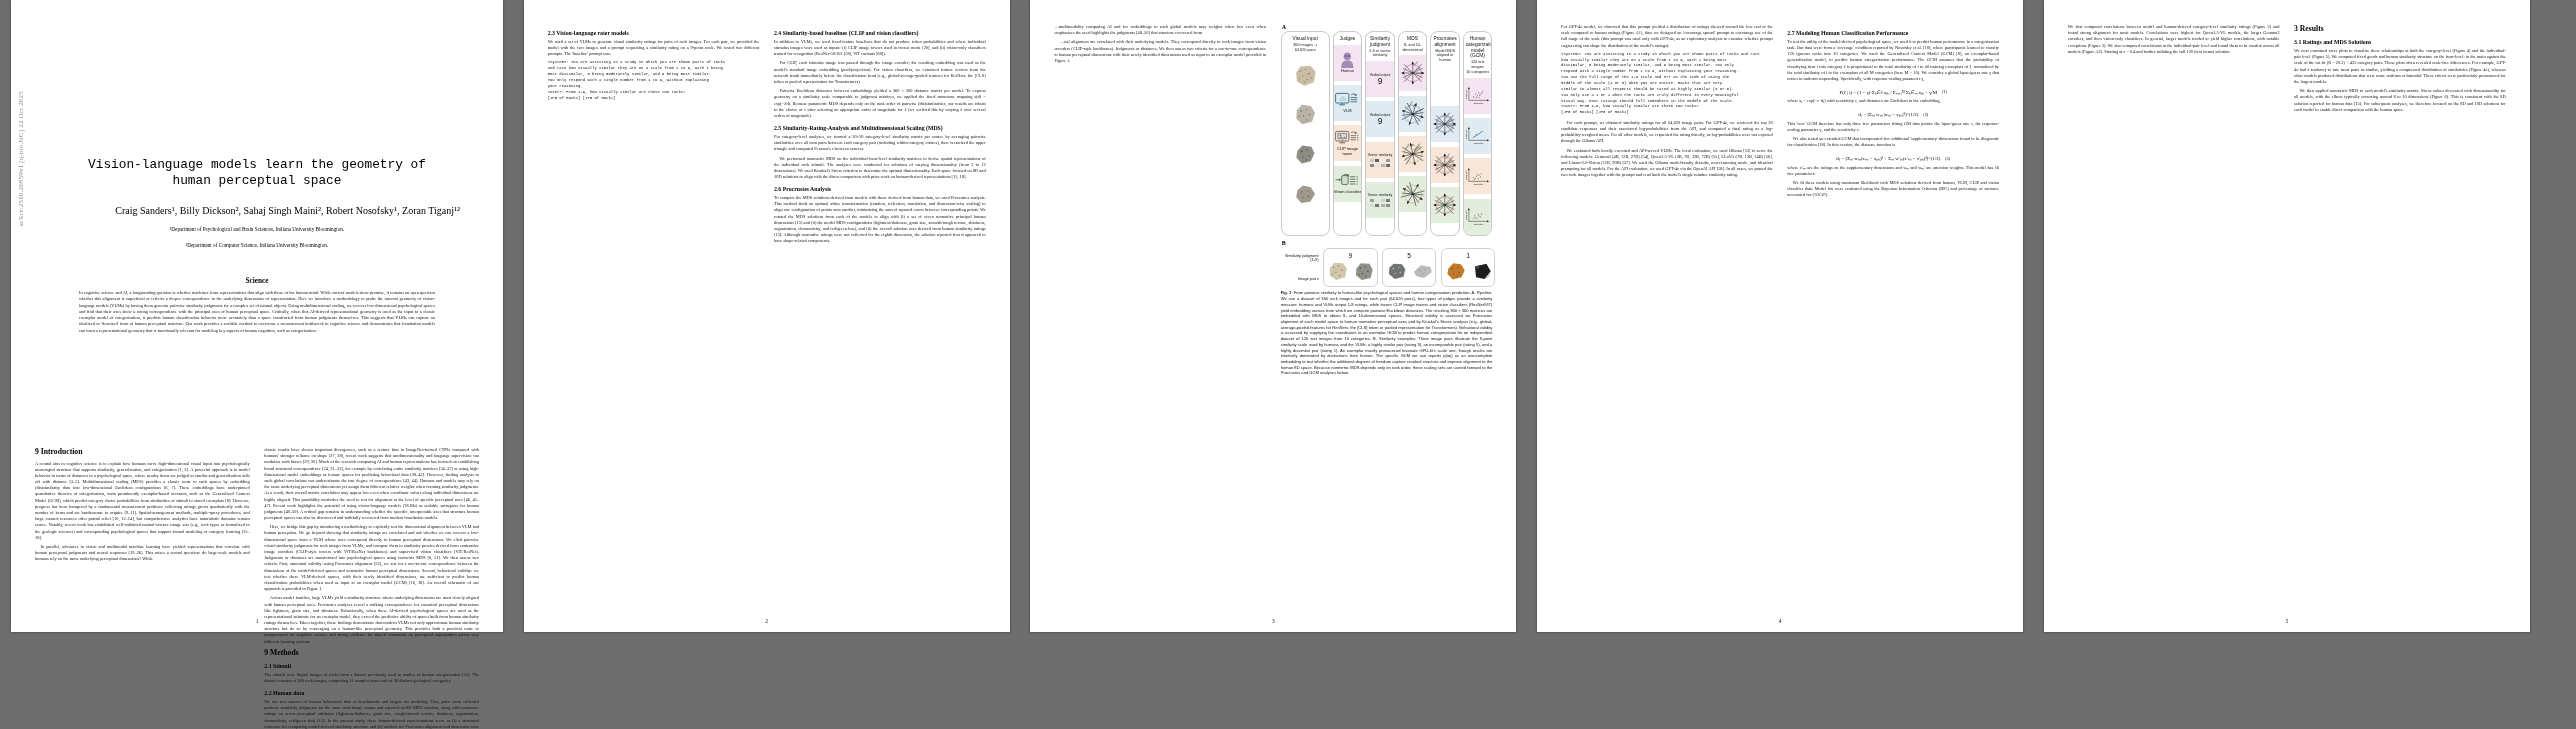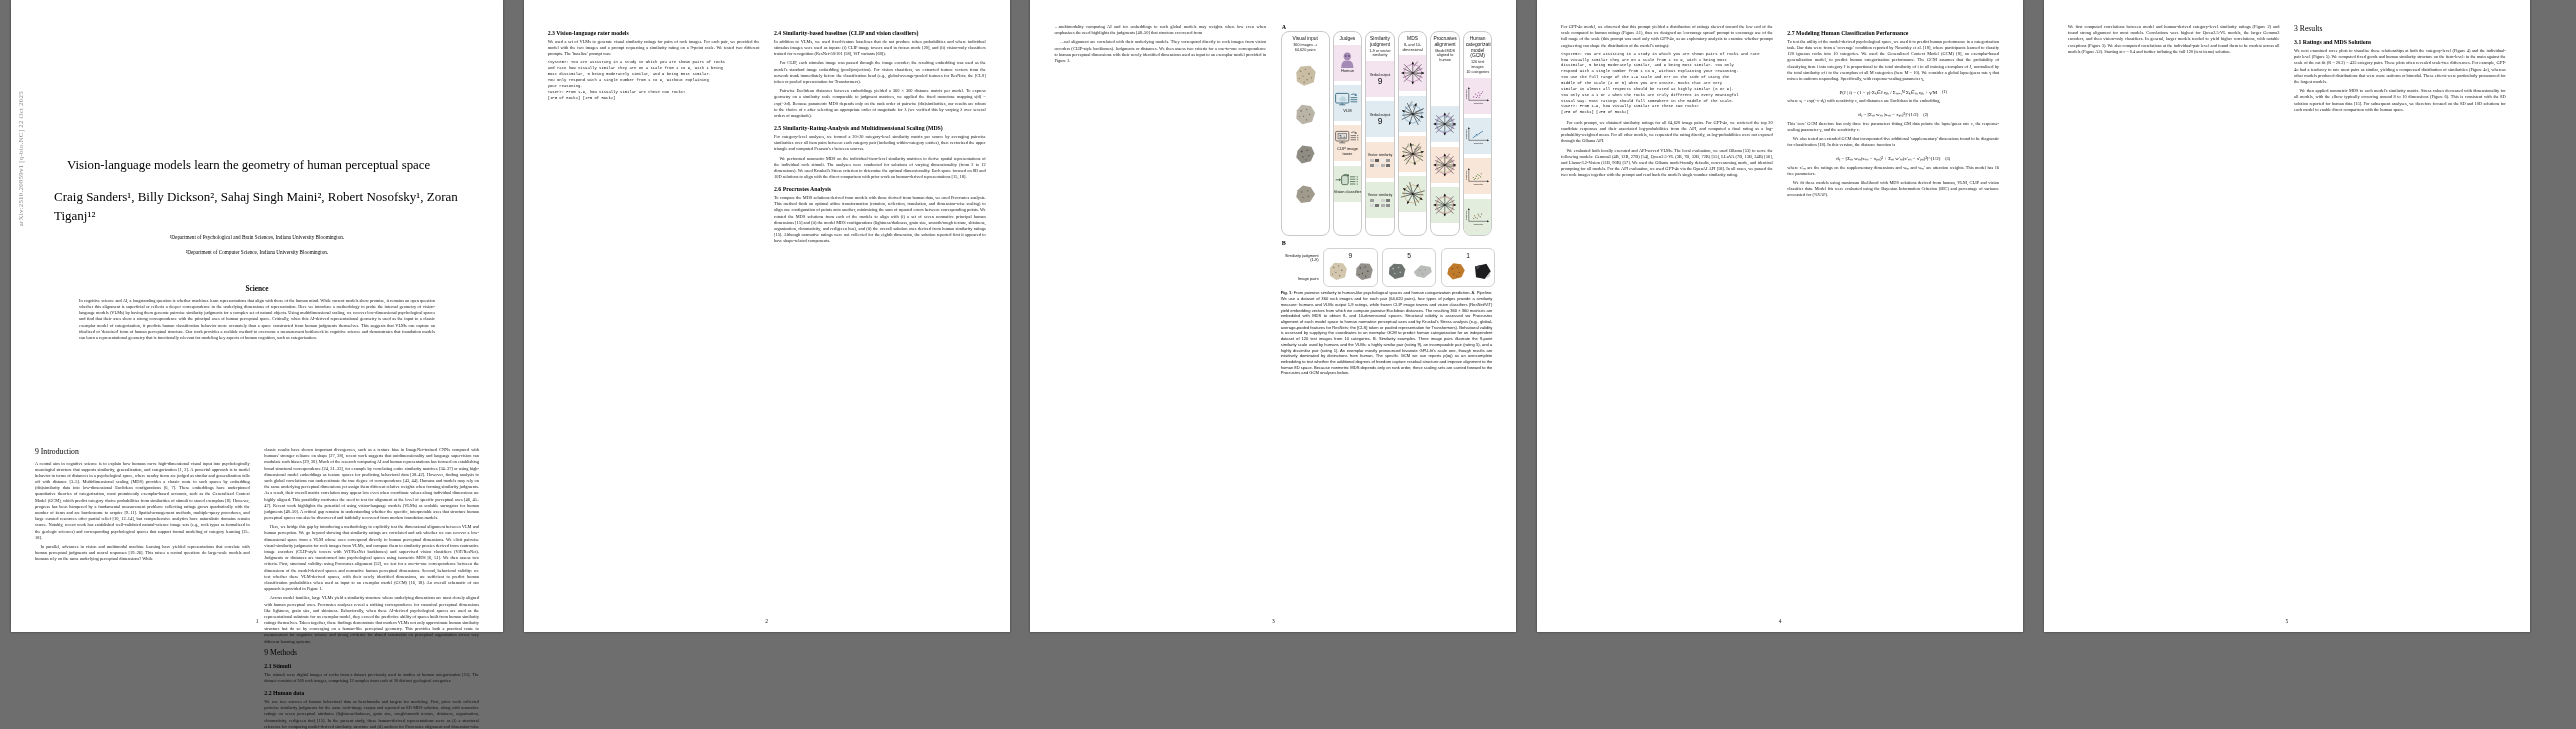--- a/index.html
+++ b/index.html
@@ -3,30 +3,30 @@
 <meta charset="utf-8">
 <style>
   html,body{margin:0;padding:0;background:#6e6e6e;}
   body{font-family:"Liberation Serif",serif;}
   .viewer{position:relative;width:2576px;height:729px;background:#6e6e6e;overflow:hidden;}
   .pages{position:absolute;left:0;top:0;display:flex;align-items:flex-start;gap:20.7px;padding:0 11px;}
   .page{position:relative;width:486px;height:632px;background:#fff;box-shadow:0 0 2.4px rgba(0,0,0,.45);flex:0 0 auto;}
   .page.p1{width:492px;}
   .page-num{position:absolute;bottom:8.5px;left:0;right:0;text-align:center;font-size:5.5px;color:#111;}
   .arxiv-stamp{position:absolute;left:6px;top:91px;writing-mode:vertical-rl;transform:rotate(180deg);font-size:7px;color:#8a8a8a;letter-spacing:0.2px;white-space:nowrap;}
-  .title{font-size:12.8px;line-height:1.28;text-align:left;margin:157px 56px 0 56px;font-weight:normal;}
-  .authors{font-size:13px;text-align:left;margin:13.4px 43px 0 43px;line-height:1.5;}
+  .title{font-size:12.8px;line-height:1.28;text-align:center;margin:157px 56px 0 56px;font-weight:normal;font-family:Liberation Mono, monospace;}
+  .authors{font-size:10px;text-align:right;margin:13.4px 43px 0 43px;line-height:1.5;}
   .affil{font-size:5.2px;text-align:center;margin:8px 36px 0 36px;line-height:1.45;}
   .abs-head{font-size:7.3px;text-align:center;font-weight:bold;margin:27px 0 4.9px 0;}
   .abs-body{font-size:4.4px;line-height:1.42;text-align:justify;margin:0 68px;color:#111;hyphens:auto;}
   .cols{position:absolute;left:24px;right:24px;top:0;display:flex;gap:14.6px;}
   .col{flex:1 1 0;min-width:0;}
   .p1 .cols{top:447px;}
   .p1 .col{font-size:4.4px;}
-  .h1{font-size:7.7px;font-weight:normal;margin:0 0 4.3px 0;line-height:1.2;}
+  .h1{font-size:7.7px;font-weight:bold;margin:0 0 4.3px 0;line-height:1.2;}
   .h2{font-size:5.8px;font-weight:bold;margin:5.5px 0 2.4px 0;line-height:1.2;}
   p.t{font-size:4.4px;line-height:1.405;text-align:justify;margin:0 0 3px 0;color:#111;hyphens:auto;}
   p.t.ind{text-indent:5.5px;}
   .mono{font-family:"Liberation Mono",monospace;font-size:3.9px;line-height:1.5;white-space:pre-wrap;margin:3px 0 3.6px 0;color:#111;}
   .pg-cols{position:absolute;left:24px;right:24px;top:24px;bottom:28px;display:flex;gap:14.6px;}
   .fig{margin:0 0 4.3px 0;}
   .figcap{font-size:4.1px;line-height:1.4;text-align:justify;margin-top:3.6px;color:#111;}
   .figcap b{font-weight:bold;}
   .panel-letter{font-size:6px;font-weight:bold;font-family:"Liberation Serif",serif;margin:0 0 1.2px 1.2px;}
   

